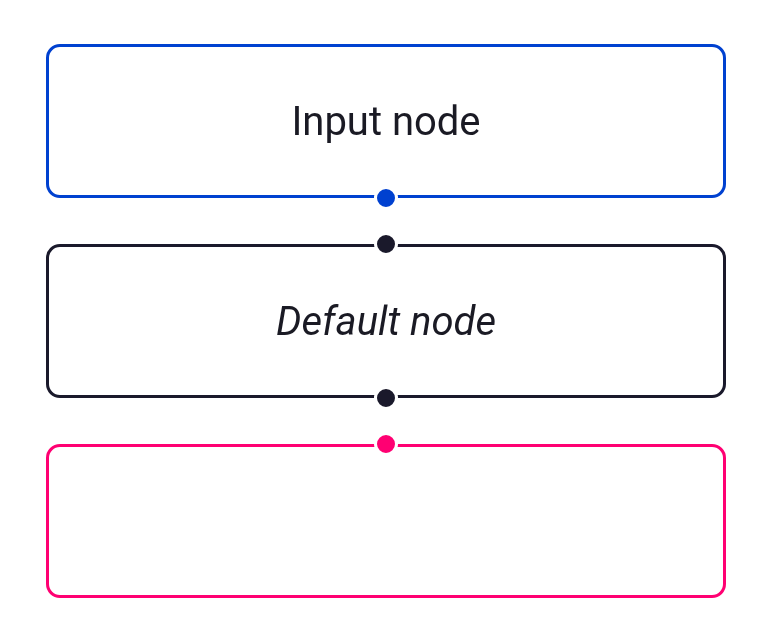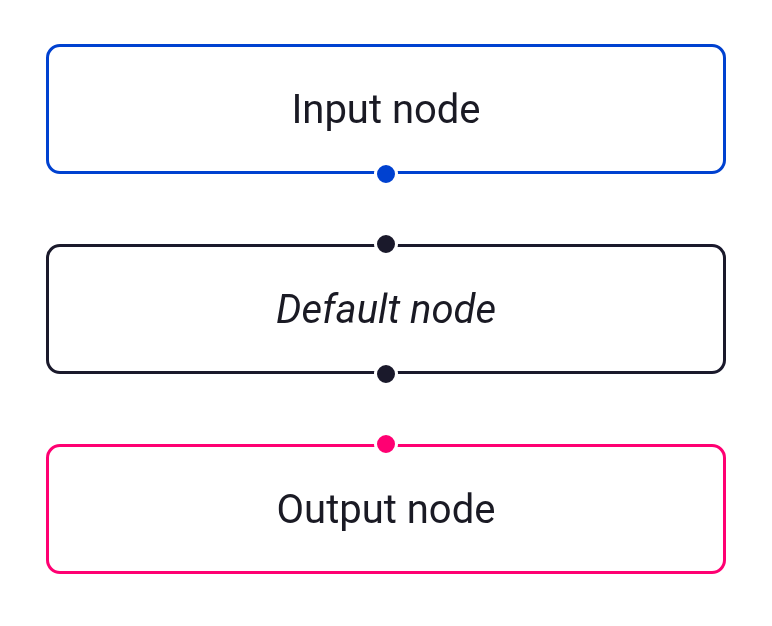--- a/index.html
+++ b/index.html
@@ -11,21 +11,21 @@
       font-family: -apple-system, BlinkMacSystemFont, "Segoe UI", Roboto, Helvetica, Arial, sans-serif;
       background: #ffffff;
       width: 772px;
       height: 626px;
       position: relative;
     }
     .node {
       position: absolute;
       left: 46px;
       width: 680px;
-      height: 130px;
+      height: 154px;
       border: 3px solid;
       border-radius: 14px;
       background: #ffffff;
       display: flex;
       align-items: center;
       justify-content: center;
     }
     .node-label {
       font-size: 40px;
       color: #1a1a24;
@@ -80,14 +80,13 @@
 </div>
 
 <div class="node node-default">
   <div class="handle handle-top"></div>
   <span class="node-label">Default node</span>
   <div class="handle handle-bottom"></div>
 </div>
 
 <div class="node node-output">
   <div class="handle handle-top"></div>
-  <span class="node-label">Output node</span>
 </div>
 
 </body></html>

